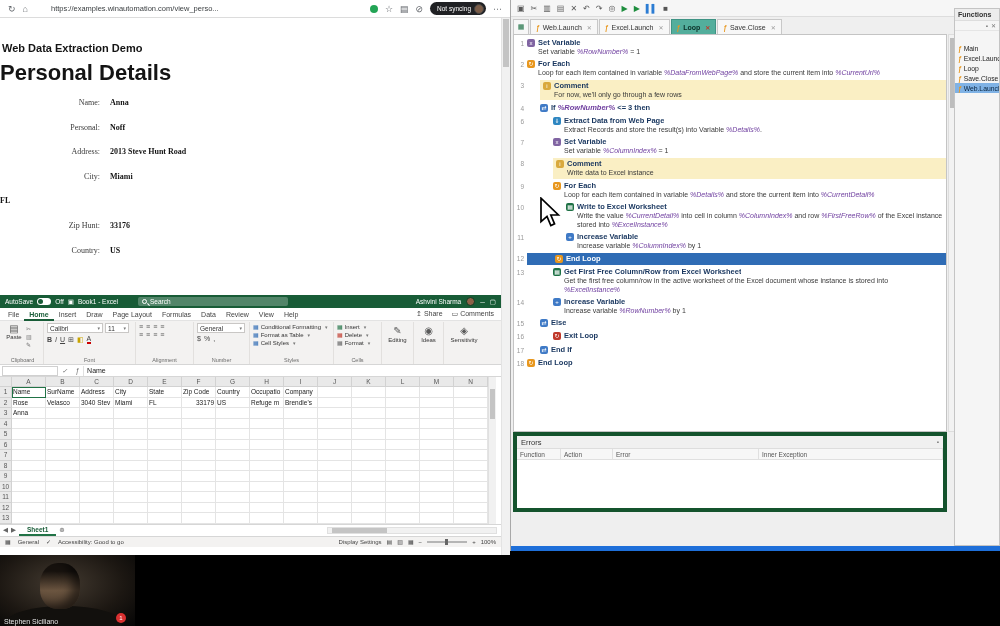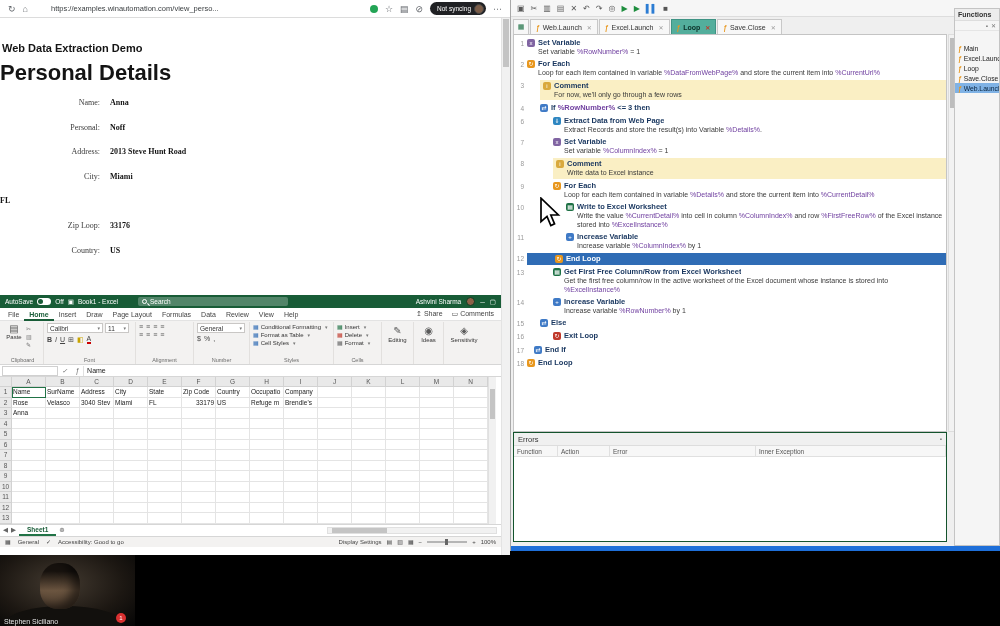--- a/index.html
+++ b/index.html
@@ -109,35 +109,35 @@
   .home-tab { width:16px; justify-content:center; color:#1E7145; }
 
   .ds-canvas { position:absolute; left:2px; top:34px; width:434px; height:398px; background:#fff; border:1px solid #c4c4c4; overflow:hidden; padding-top:1px; }
   .wf-row { display:flex; padding:1.5px 0 1px; }
   .wf-num { flex:0 0 13px; text-align:right; padding-right:3px; font-size:6.5px; color:#999; line-height:11px; }
   .wf-body { flex:1; min-width:0; padding-right:2px; }
   .wf-head { display:flex; align-items:center; gap:3px; line-height:10px; }
   .wf-icon { flex:0 0 auto; width:8px; height:8px; border-radius:2px; color:#fff; font-size:6px; line-height:8px; text-align:center; }
   .wf-title { font-size:7.5px; font-weight:bold; color:#17355E; white-space:nowrap; overflow:hidden; }
   .wf-desc { font-size:7px; color:#3a3a3a; line-height:8.5px; margin-left:11px; }
-  .var { color:#7040A0; }
+  .var { color:#7040A0;font-style:italic; }
   .wf-body.comment { background:#FAEFC4; padding:1px 3px; }
   .wf-body.selected { background:#2F6CB5; padding-top:1px; padding-bottom:1px; }
   .wf-body.selected .wf-title { color:#fff; }
   .ds-vscroll { position:absolute; left:437px; top:34px; width:8px; height:398px; background:#F2F2F2; border:1px solid #ddd; }
   .ds-vthumb { position:absolute; left:1px; top:3px; width:4px; height:70px; background:#bdbdbd; }
 
   .ds-functions { position:absolute; right:0; top:8px; width:46px; bottom:5px; background:#F5F5F5; border:1px solid #c4c4c4; }
   .fn-header { height:12px; line-height:12px; padding-left:3px; font-weight:bold; color:#333; background:#EDEDED; border-bottom:1px solid #ddd; font-size:7px; }
   .fn-tools { height:10px; display:flex; justify-content:flex-end; gap:3px; padding-right:3px; color:#777; font-size:6px; border-bottom:1px solid #e5e5e5; align-items:center; }
   .fn-list { margin-top:12px; }
   .fn-item { height:10px; display:flex; align-items:center; gap:2px; padding-left:3px; color:#222; font-size:6.8px; white-space:nowrap; overflow:hidden; }
   .fn-item.selected { background:#7FB2E5; color:#08233E; }
 
-  .ds-errors { position:absolute; left:2px; top:432px; width:434px; height:110px; background:#fff; border:1px solid #14532d; }
+  .ds-errors { position:absolute; left:2px; top:432px; width:434px; height:80px; background:#fff; border:4px solid #14532d; }
   .err-title { height:13px; background:#F0F0F0; border-bottom:1px solid #ddd; display:flex; align-items:center; padding:0 4px; font-size:7.5px; color:#333; }
   .err-pin { margin-left:auto; color:#777; font-size:6px; }
   .err-cols { height:11px; display:flex; background:#F7F7F7; border-bottom:1px solid #e0e0e0; font-size:6.5px; color:#555; }
   .err-col { border-right:1px solid #e0e0e0; padding:0 3px; line-height:11px; white-space:nowrap; overflow:hidden; }
   .ds-blueline { position:absolute; left:0; right:0; top:546px; height:5px; background:#1E6FD9; }
 
   .cursor { position:absolute; left:537px; top:197px; z-index:50; }
 </style>
 </head>
 <body>
@@ -174,21 +174,21 @@
         <div class="pd-value">2013 Steve Hunt Road</div>
       </div>
       <div class="pd-row">
         <div class="pd-label">City:</div>
         <div class="pd-value">Miami</div>
       </div>
       <div class="pd-row">
         <div class="pd-value">FL</div>
       </div>
       <div class="pd-row">
-        <div class="pd-label">Zip Loop:</div>
+        <div class="pd-label">Zip Hunt:</div>
         <div class="pd-value">33176</div>
       </div>
       <div class="pd-row">
         <div class="pd-label">Country:</div>
         <div class="pd-value">US</div>
       </div>
     </div>
   <div class="b-scroll">
       <div class="b-thumb"></div>
     </div>
@@ -815,21 +815,21 @@
         <div class="wf-num">16</div>
         <div class="wf-body" style="margin-left: 26px;">
           <div class="wf-head">
             <span class="wf-icon" style="background: rgb(192, 57, 43);">↻</span>
             <span class="wf-title">Exit Loop</span>
           </div>
         </div>
       </div>
       <div class="wf-row">
         <div class="wf-num">17</div>
-        <div class="wf-body" style="margin-left: 7px;">
+        <div class="wf-body" style="margin-left: 13px;">
           <div class="wf-head">
             <span class="wf-icon" style="background: rgb(63, 122, 198);">⇄</span>
             <span class="wf-title">End If</span>
           </div>
         </div>
       </div>
       <div class="wf-row">
         <div class="wf-num">18</div>
         <div class="wf-body" style="margin-left: 0px;">
           <div class="wf-head">

